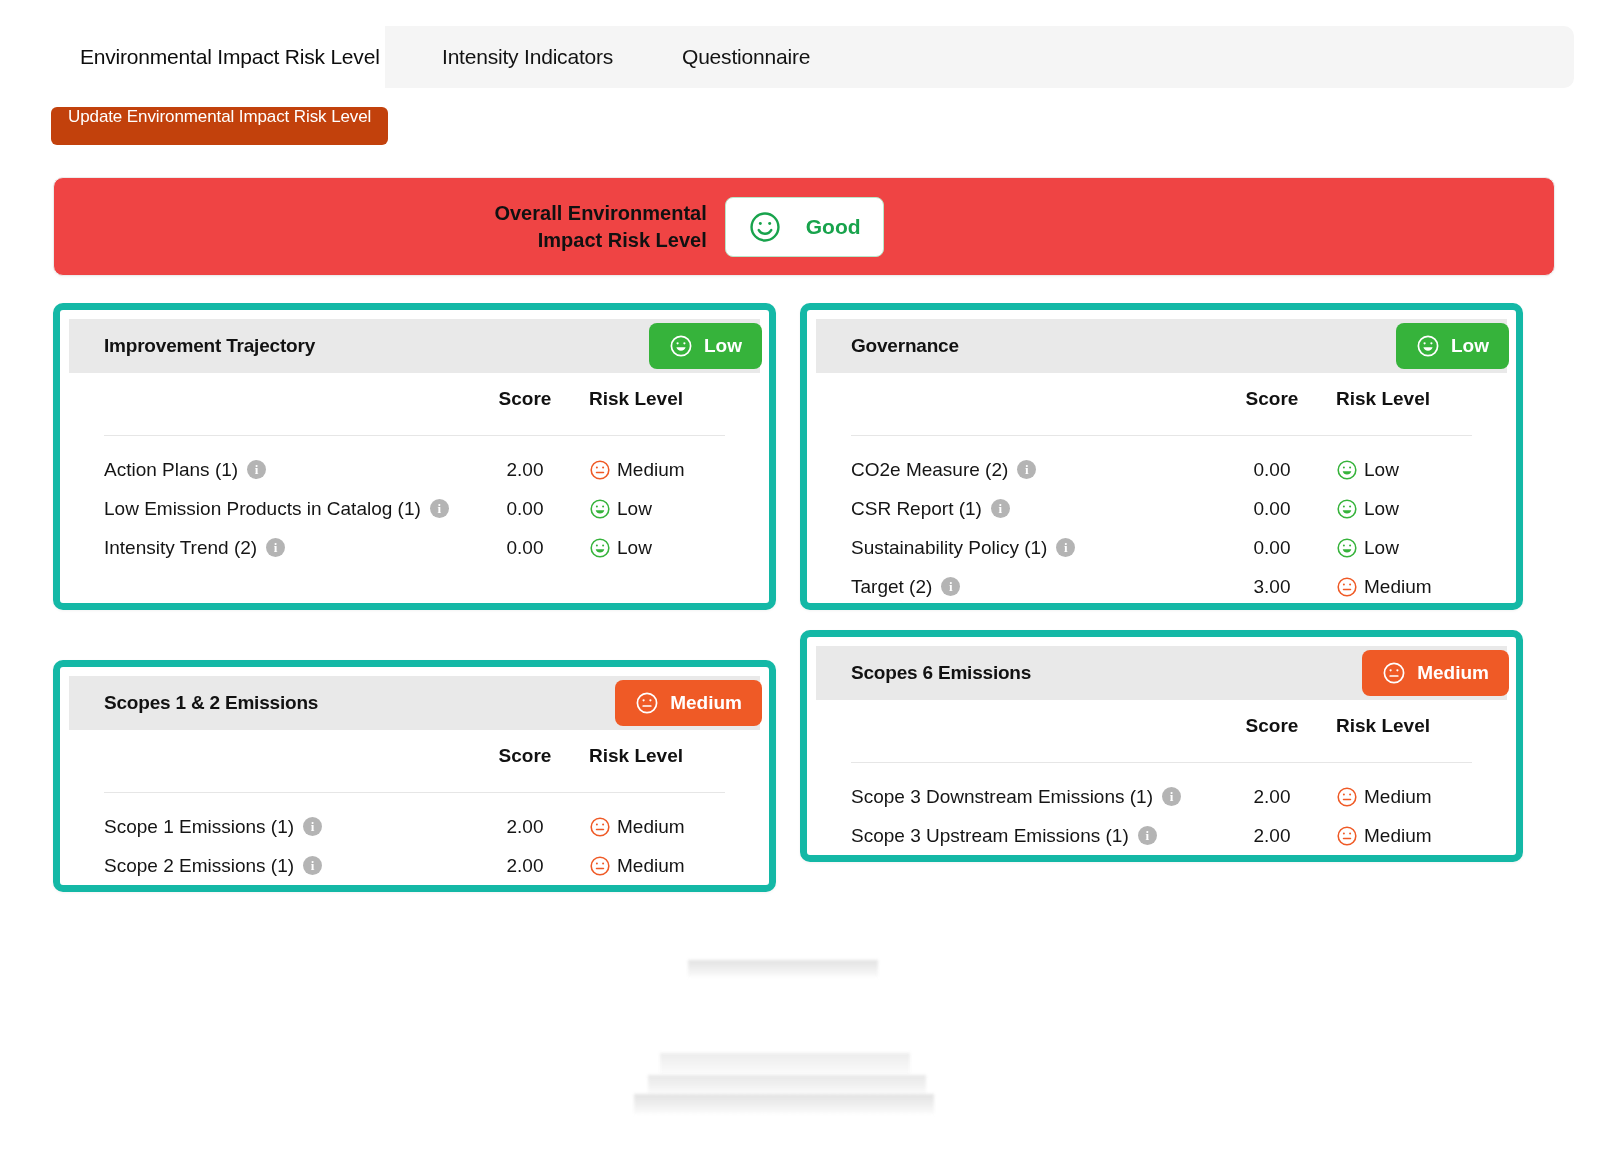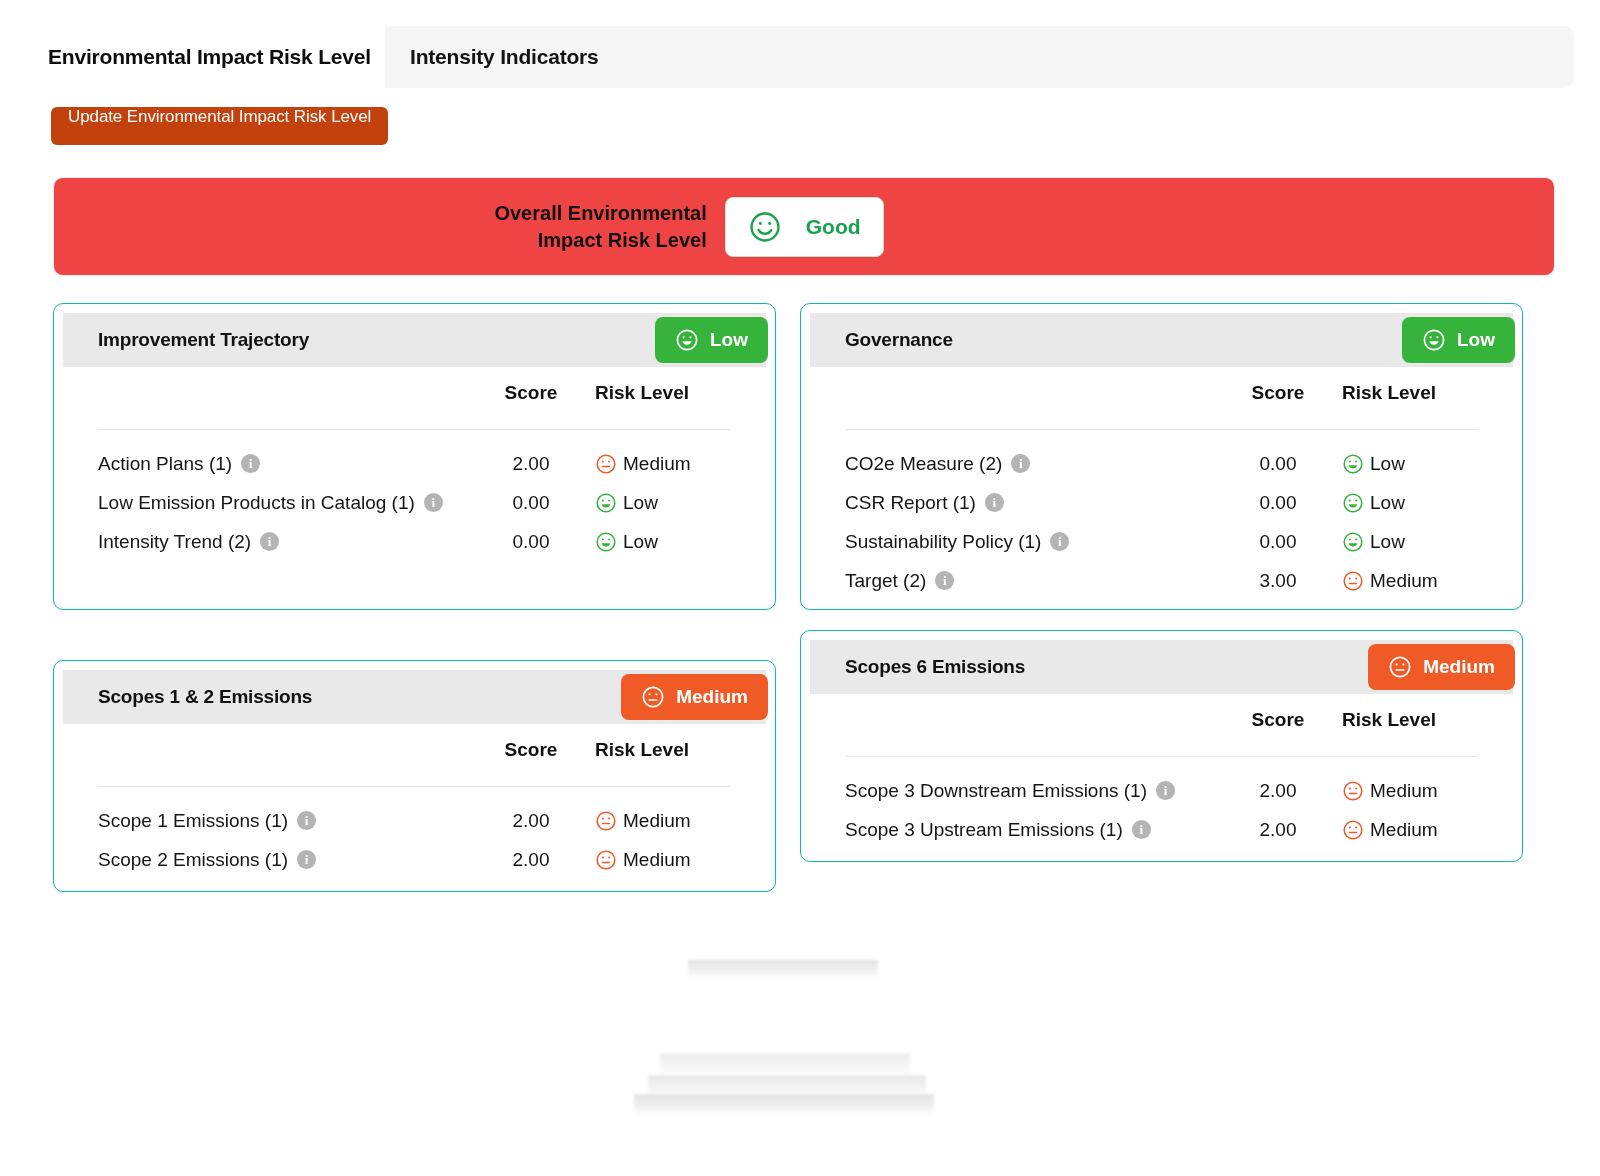--- a/index.html
+++ b/index.html
@@ -26,26 +26,27 @@
     background: #f5f5f5;
     border-radius: 0 10px 10px 0;
   }
   .tab {
     position: absolute;
     top: 0;
     height: 62px;
     display: flex;
     align-items: center;
     font-size: 21px;
-    font-weight: bold;
+    font-weight: normal;
     letter-spacing: -0.2px;
     color: #131313;
     background: transparent;
     cursor: pointer;
     white-space: nowrap;
+    margin-left: 32px;
   }
   .tab-0 { left: 48px; }
   .tab-1 { left: 410px; }
   .tab-2 { left: 650px; }
   .tab.active { color: #0d0d0d; }
 
   
   .update-btn {
     position: absolute;
     left: 51px; top: 107px;
@@ -104,21 +105,21 @@
   .good-badge .lbl {
     font-size: 21px;
     font-weight: bold;
     color: #18a34c;
   }
 
   
   .card {
     position: absolute;
     background: #ffffff;
-    border: 1px solid #14b8a6;
+    border: 7px solid #14b8a6;
     border-radius: 10px;
     box-shadow: 0 1px 3px rgba(0,0,0,0.05);
     overflow: hidden;
   }
   .card-0 { left: 53px;  top: 303px; width: 723px; height: 307px; }
   .card-1 { left: 800px; top: 303px; width: 723px; height: 307px; }
   .card-2 { left: 53px;  top: 660px; width: 723px; height: 232px; }
   .card-3 { left: 800px; top: 630px; width: 723px; height: 232px; }
 
   .card-head {
@@ -232,20 +233,23 @@
 </head>
 <body>
 
 <div class="tabbar">
   <div class="tabbar-bg"></div>
   <div class="tab tab-0 active">
     <span>Environmental Impact Risk Level</span>
   </div>
   <div class="tab tab-1">
     <span>Intensity Indicators</span>
+  </div>
+  <div class="tab tab-2">
+    <span>Questionnaire</span>
   </div>
 </div>
 
 <button class="update-btn">
   <span>Update Environmental Impact Risk Level</span>
 </button>
 
 <div class="overall-card">
   <div class="overall-inner">
     <div class="overall-label">Overall Environmental

